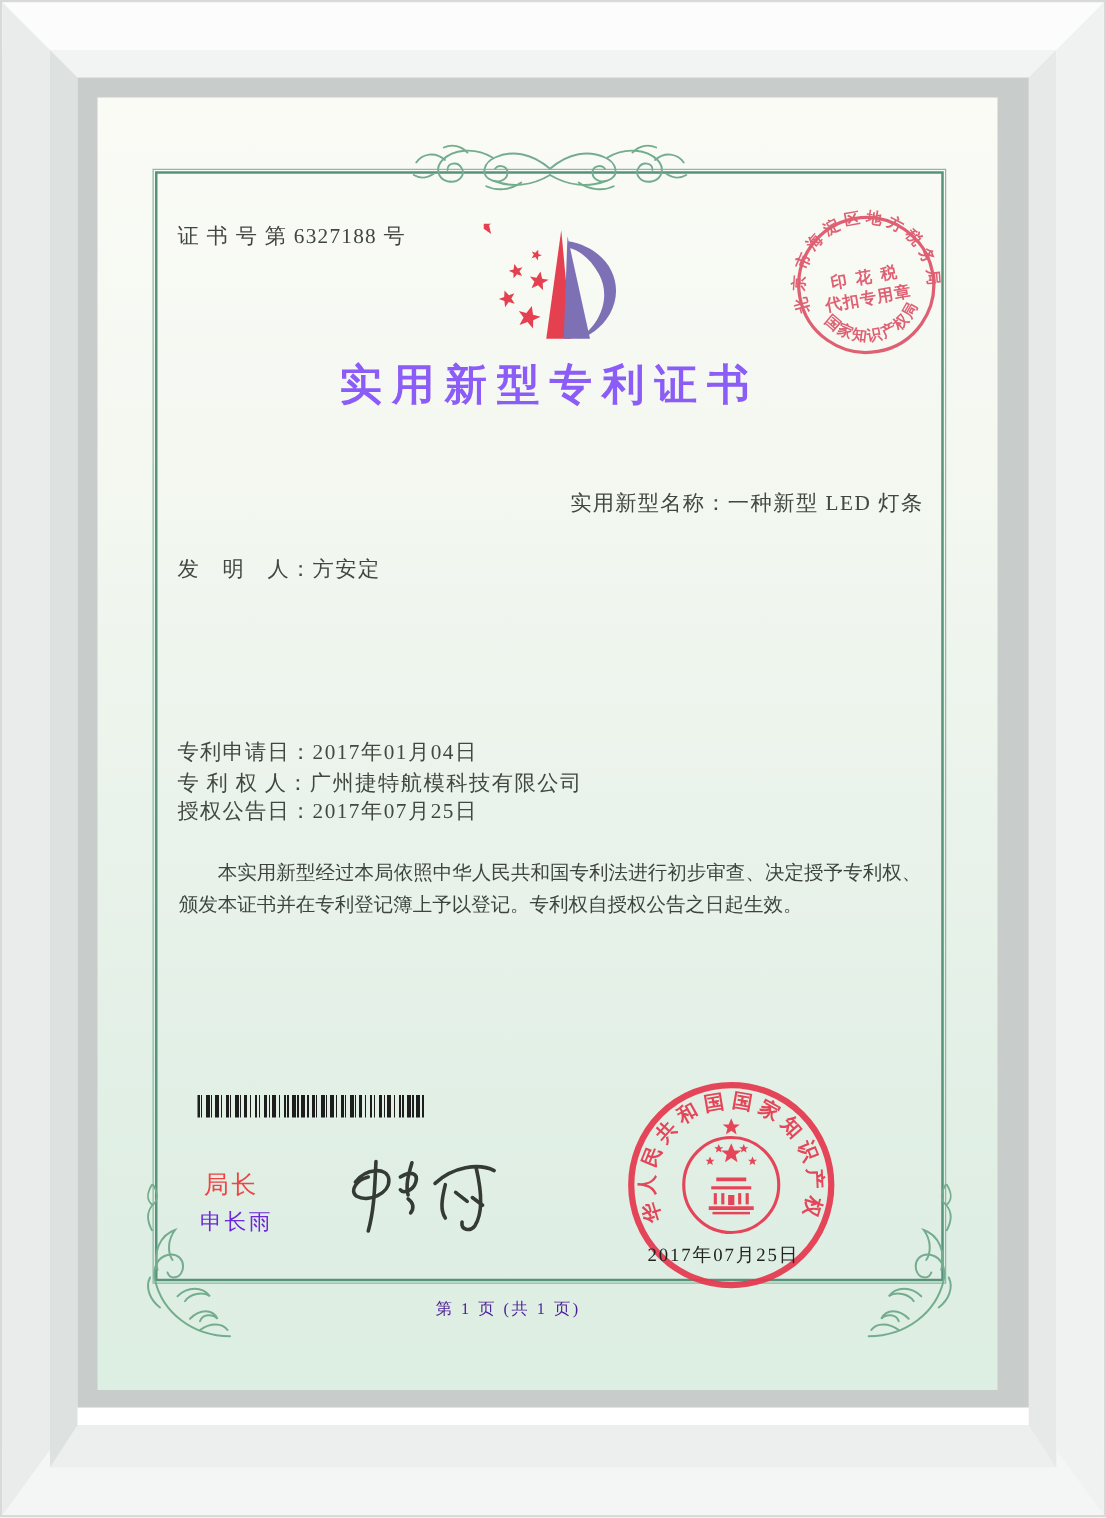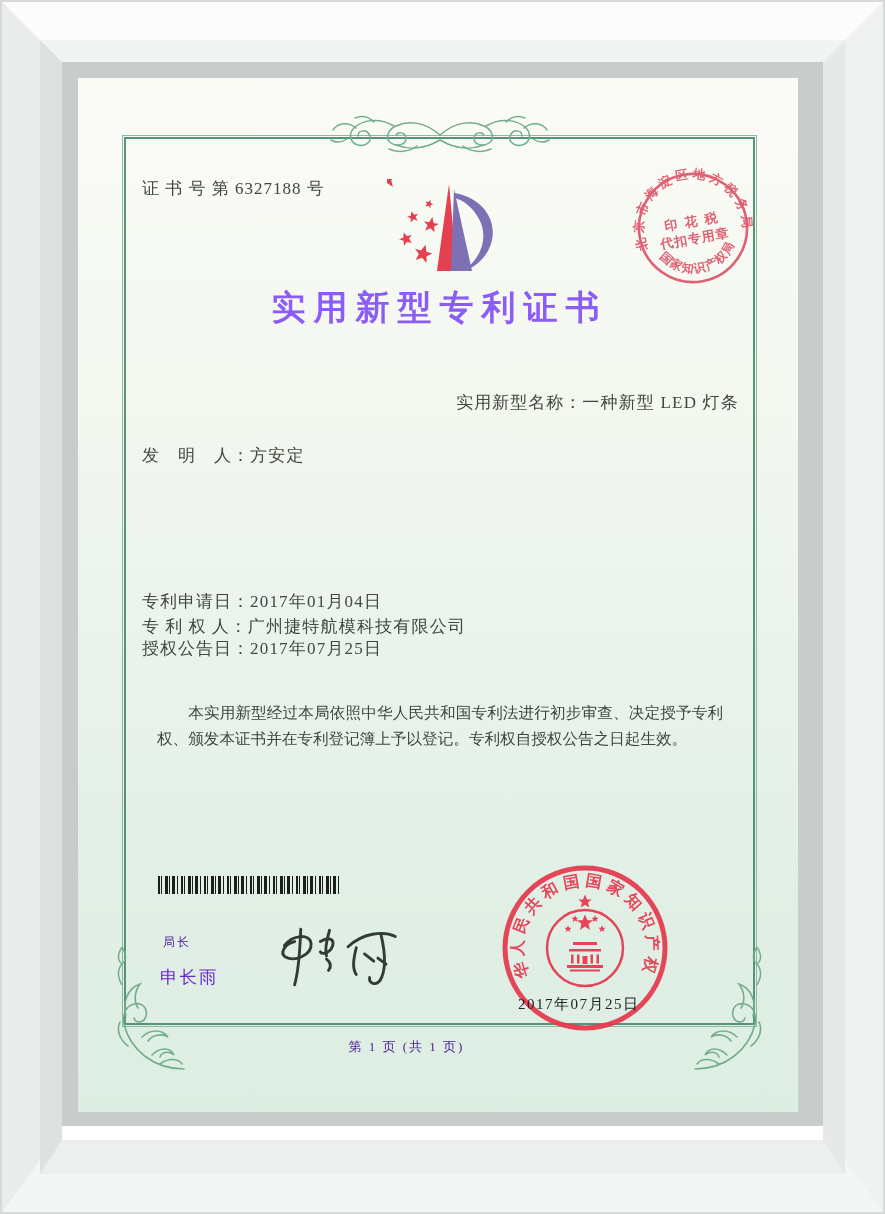--- a/index.html
+++ b/index.html
@@ -30,32 +30,32 @@
   .title{left:0;top:150px;width:100%;text-align:center;font-size:34px;font-weight:bold;
     letter-spacing:8px;color:#8b5cf6;}
 
   .field{left:20px;right:18px;font-size:17px;white-space:nowrap;color:#42483f;}
   .field .lab{letter-spacing:1px;}
   .field .val{letter-spacing:1.2px;}
   .f0{top:256px;text-align:right;} .f1{top:309px;} .f2{top:361px;} .f3{top:417px;margin-top:38px;} .f4{top:468px;margin-top:12px;} .f5{top:502px;}
 
   .paras{left:21px;right:20px;top:551px;font-size:15.6px;line-height:25.8px;
     text-align:justify;color:#3e443d;}
-  .paras p{margin:14px;text-indent:2em;}
+  .paras p{margin:0;text-indent:2em;}
 
   .barcode{left:36px;top:741px;width:183px;height:18px;
     background-image:repeating-linear-gradient(90deg,
       #1d1d1d 0 2px,transparent 2px 3px,
       #1d1d1d 3px 4px,transparent 4px 7px,
       #1d1d1d 7px 10px,transparent 10px 11px,
       #1d1d1d 11px 12px,transparent 12px 14px,
       #1d1d1d 14px 17px,transparent 17px 19px,
       #1d1d1d 19px 20px,transparent 20px 23px);}
 
-  .director-title{left:41px;top:799px;font-size:12px;letter-spacing:2px;color:#4c1d95;}
+  .director-title{left:41px;top:799px;font-size:20px;letter-spacing:2px;color:#ef4444;}
   .director-name{left:38px;top:830px;font-size:17.5px;letter-spacing:2px;color:#6d28d9;text-align:right;}
   .signature{left:150px;top:785px;width:185px;height:74px;}
 
   .seal{left:373px;top:723px;width:180px;height:180px;opacity:.93;}
   .seal-date{left:396px;top:860px;font-size:15px;letter-spacing:1.5px;color:#20231f;z-index:5;}
   .footer{left:0;top:903px;width:100%;text-align:center;font-size:13px;letter-spacing:2px;
     transform:translateX(-33px);color:#4c1d95;}
 
   
   .fl-top{left:205px;top:-23px;width:226px;height:46px;z-index:3;}

